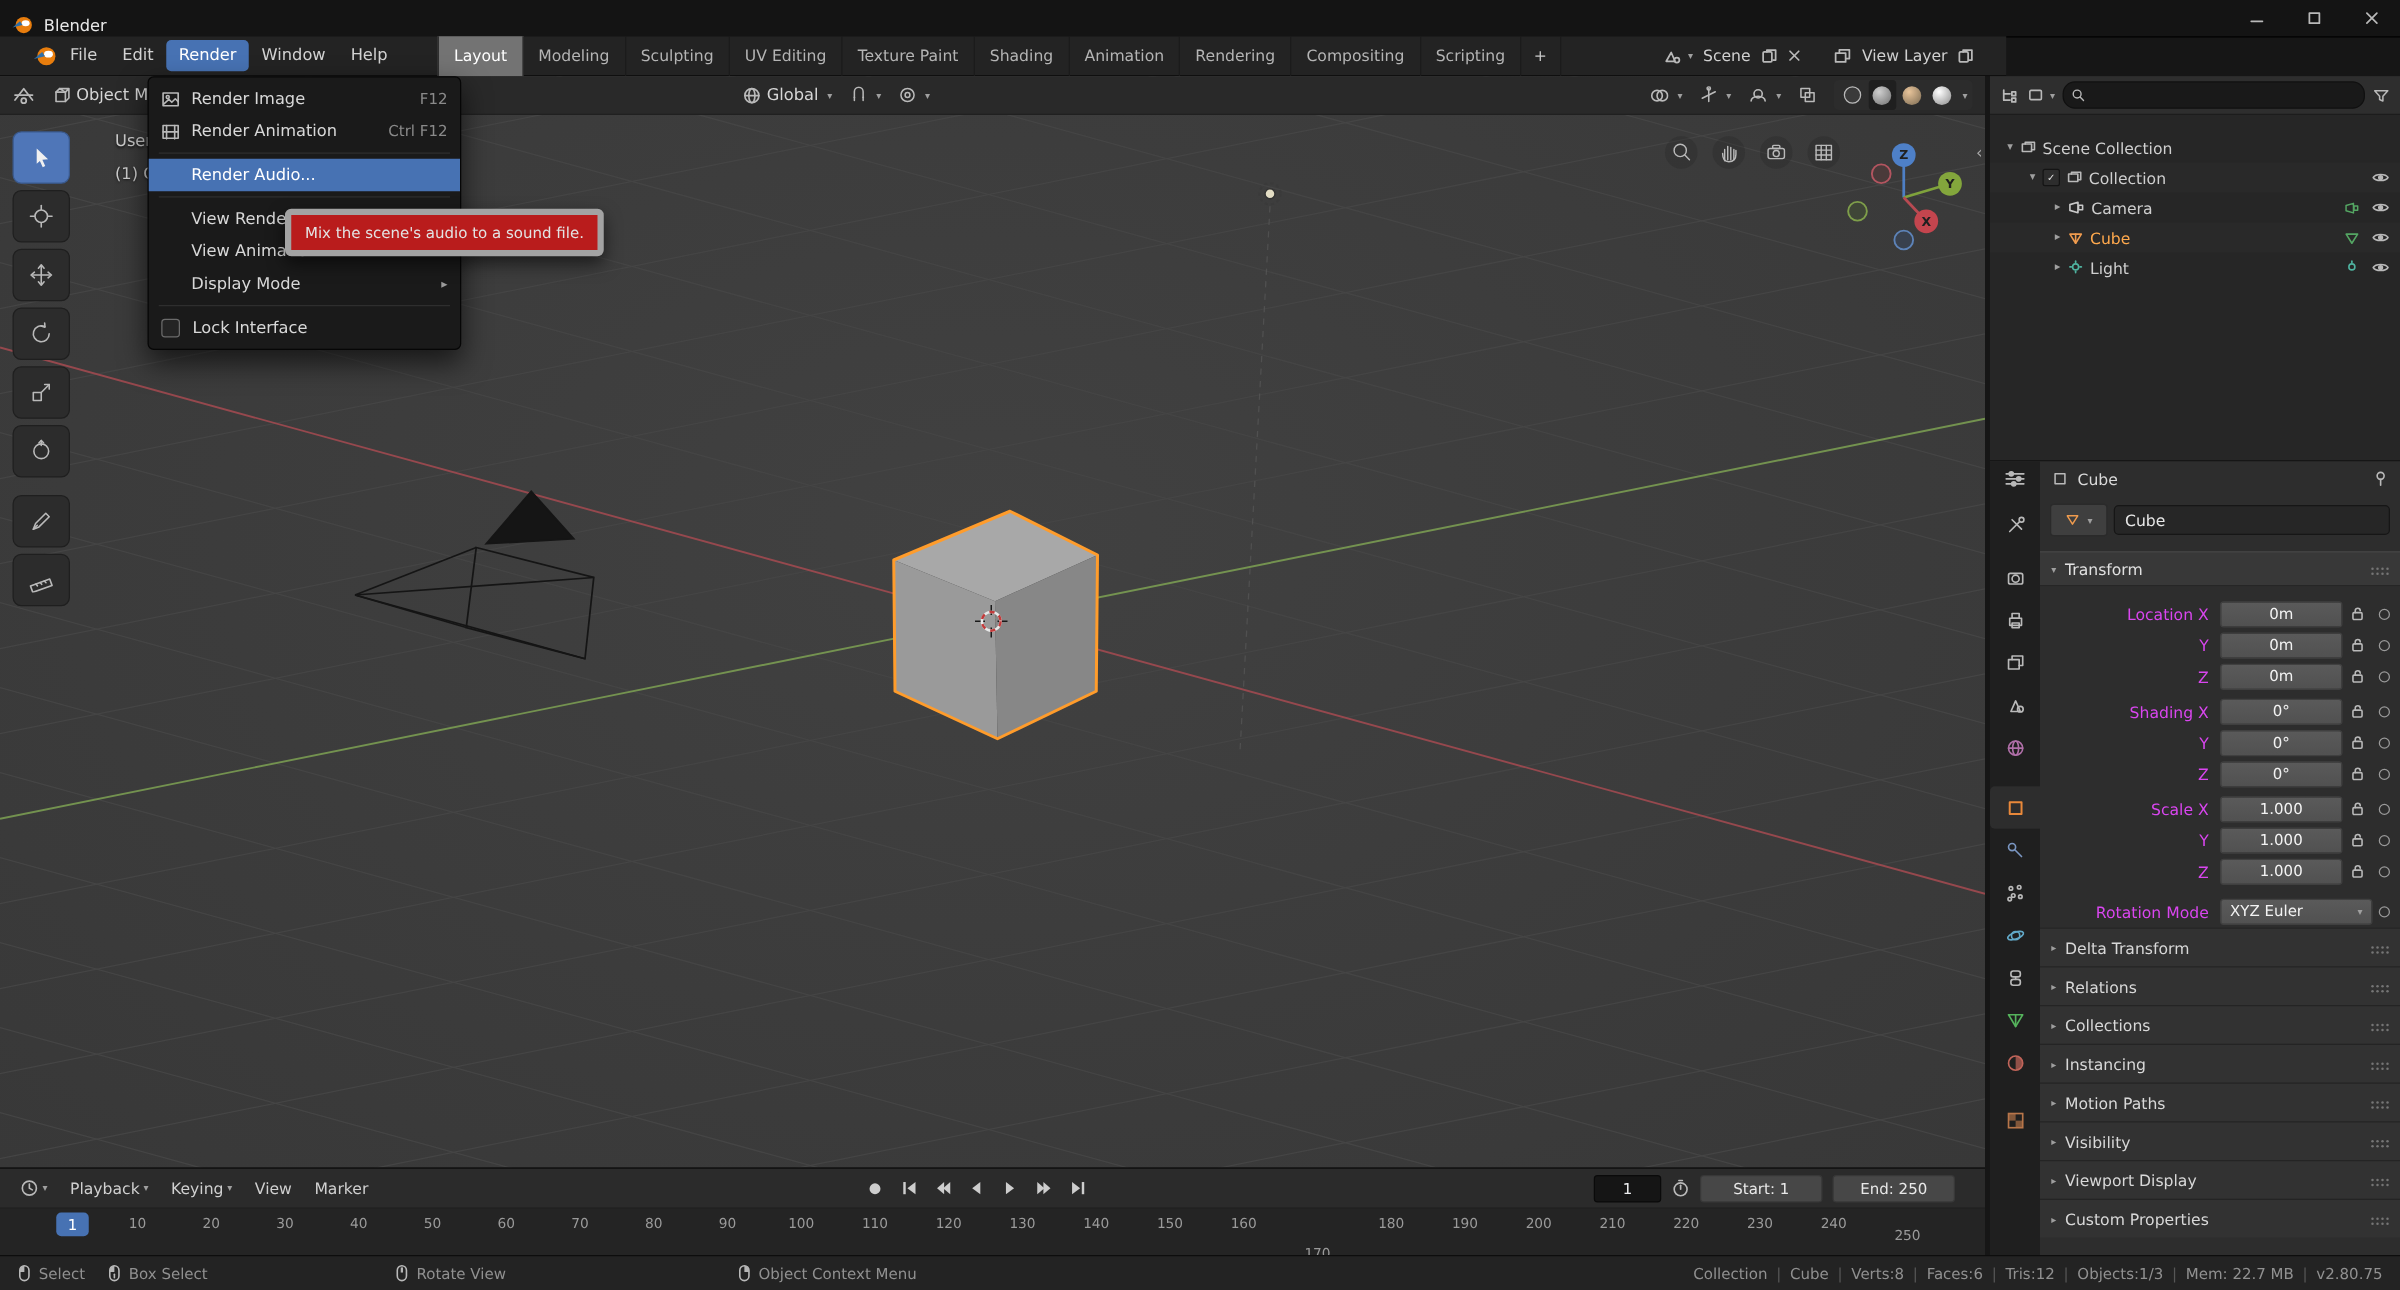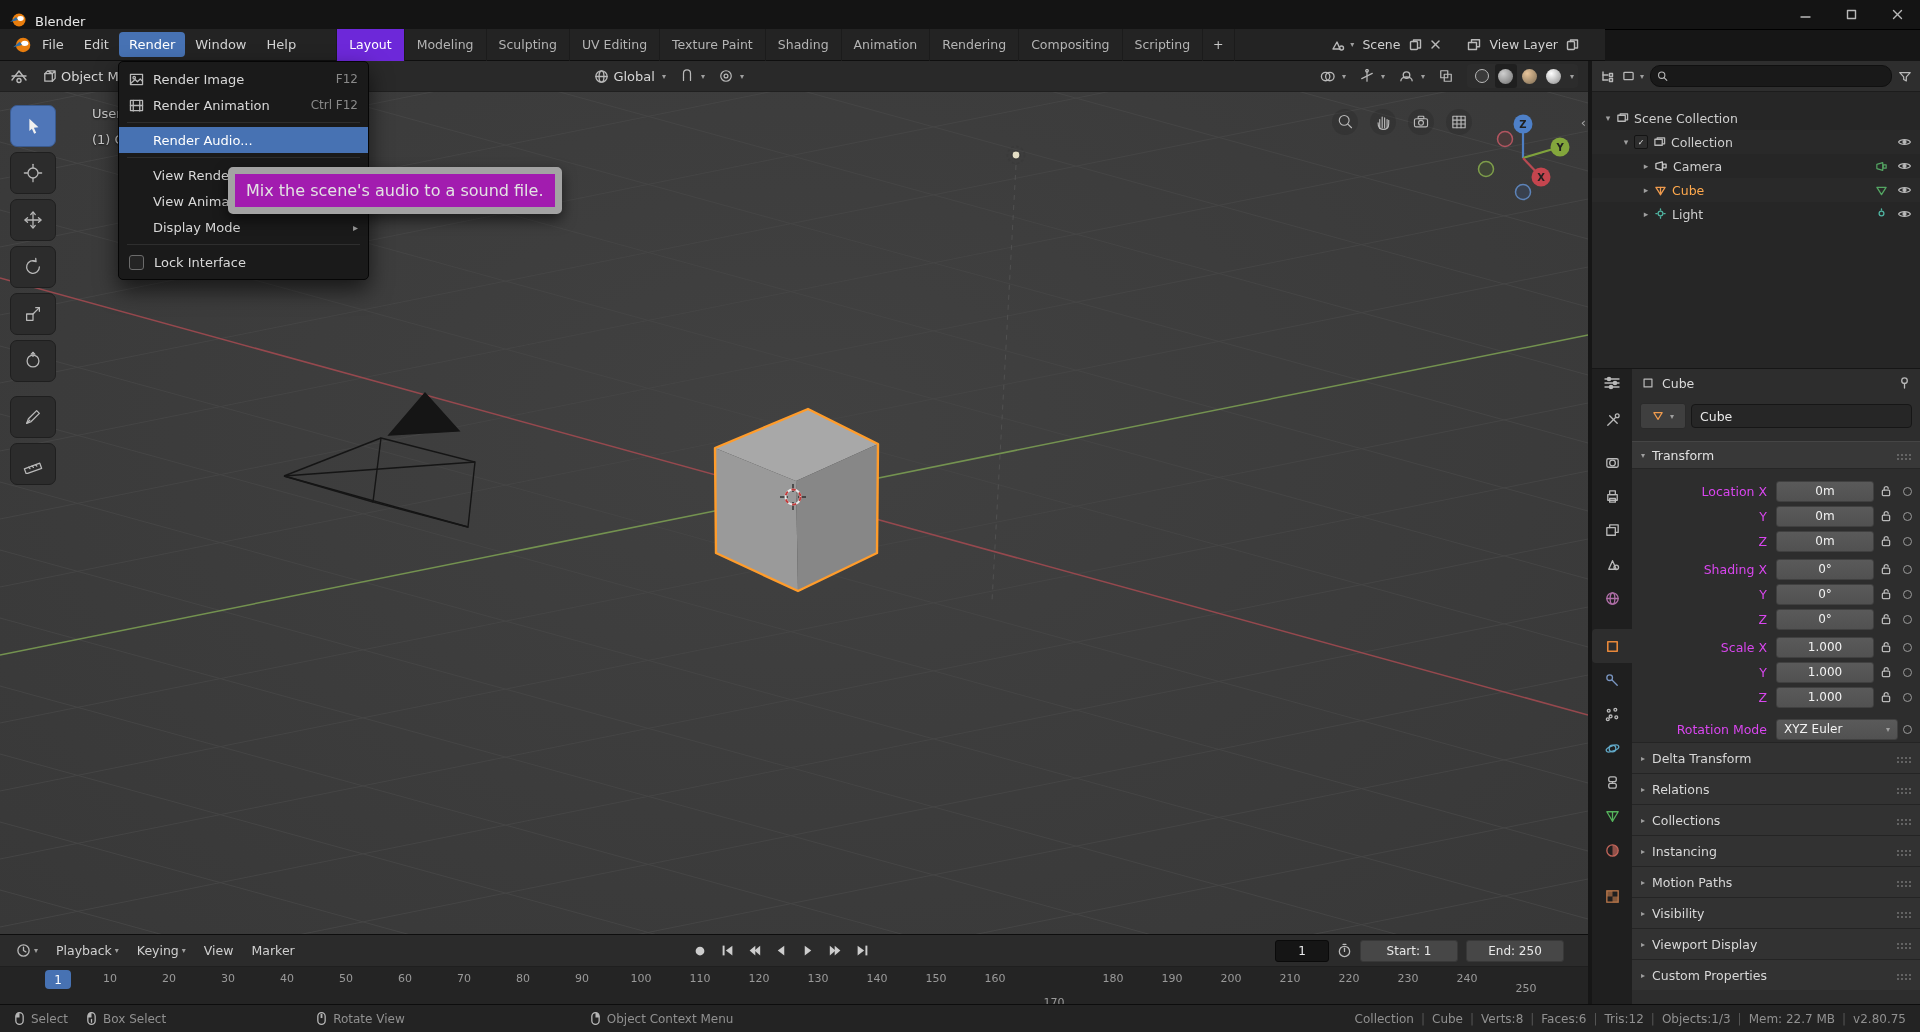--- a/index.html
+++ b/index.html
@@ -11,27 +11,27 @@
   .caret{font-size:8px;color:#9f9f9f;margin-left:3px}
 
   
   #titlebar{left:0;top:0;width:1920px;height:29px;background:#141414;display:flex;align-items:flex-end;border-bottom:1px solid #000}
   #titlebar .title{margin-left:8px;font-size:13px;color:#e8e8e8}
   #winctl{position:absolute;right:0;top:0;height:29px;display:flex}
   .wbtn{width:46px;height:29px;display:flex;align-items:center;justify-content:center}
 
   
   #topbar{left:0;top:29px;width:1605px;height:32px;background:#232323;display:flex;align-items:center;
-          border-bottom:1px solid #0f0f0f;padding-left:12px;box-sizing:border-box}
+          border-bottom:1px solid #0f0f0f;padding-left:26px;box-sizing:border-box}
   .menu{padding:5px 10px;font-size:13px;color:#d2d2d2;border-radius:4px}
   .menu.active{background:#4772b3;color:#fff}
   #ws-tabs{display:flex;margin-left:30px;height:32px;align-items:stretch}
   .ws{display:flex;align-items:center;padding:0 12px;font-size:12.5px;color:#b4b4b4;border-right:1px solid #1b1b1b}
   .ws:first-child{border-left:1px solid #1b1b1b}
-  .ws.active{background:#6d28d9;color:#fff}
+  .ws.active{background:#737373;color:#fff}
   .ws.add{color:#c8c8c8;padding:0 10px}
   #scene-cluster{margin-left:auto;margin-right:26px;display:flex;align-items:center;gap:8px;font-size:12.5px;color:#d0d0d0}
   .mini-btn{display:flex;align-items:center;gap:2px}
 
   
   #viewport{left:0;top:61px;width:1588px;height:873px;overflow:hidden;
             background:radial-gradient(ellipse at 50% 42%, #414141 0%, #3c3c3c 55%, #383838 100%)}
   #vp-canvas{position:absolute;left:0;top:0}
   [data-name="grid-lines"] line{stroke:#454545;stroke-width:1}
   #vp-header{position:absolute;left:0;top:0;right:0;height:30px;background:rgba(40,40,40,.95);
@@ -60,22 +60,22 @@
               box-shadow:0 10px 22px rgba(0,0,0,.6);padding:4px 0;z-index:50}
   .mi{height:26px;display:flex;align-items:center;padding:0 10px;font-size:13px;color:#d8d8d8}
   .mi .ico{width:24px;display:flex;align-items:center}
   .mi .lbl{flex:0 0 auto}
   .mi .sc{margin-left:auto;color:#8a8a8a;font-size:12px}
   .mi .sub{margin-left:auto;color:#9a9a9a;font-size:10px}
   .mi.hl{background:#4772b3;color:#fff}
   .msep{height:1px;background:#2e2e2e;margin:4px 8px}
   .chk{width:13px;height:13px;border:1px solid #6b6b6b;border-radius:3px;background:#242424;margin-right:10px}
 
-  #tooltip{left:228px;top:167px;z-index:60;background:#a21caf;border:7px solid #a3a3a3;border-radius:5px;
-           padding:7px 11px;font-size:16px;color:#e3e3e3;box-shadow:0 6px 14px rgba(0,0,0,.55);white-space:nowrap}
+  #tooltip{left:228px;top:167px;z-index:60;background:#b91c1c;border:5px solid #a3a3a3;border-radius:5px;
+           padding:7px 11px;font-size:12px;color:#e3e3e3;box-shadow:0 6px 14px rgba(0,0,0,.55);white-space:nowrap}
 
   
   #outliner{left:1592px;top:61px;width:328px;height:307px;background:#262626}
   #ol-header{height:30px;background:#2e2e2e;border-bottom:1px solid #1c1c1c;display:flex;align-items:center;gap:6px;padding:0 8px}
   #ol-search{flex:1;height:20px;background:#191919;border:1px solid #101010;border-radius:10px;display:flex;align-items:center;gap:4px;padding:0 6px}
   #ol-search input{background:transparent;border:none;outline:none;color:#ddd;font-size:12px;width:100%;font-family:"DejaVu Sans",sans-serif}
   .orow{height:24px;display:flex;align-items:center;padding-right:8px;font-size:12.5px;color:#cfcfcf}
   .orow:nth-child(even){background:#292929}
   .orow .tw{width:16px;text-align:center;font-size:9px;color:#9f9f9f}
   .orow .nm{margin-left:5px}

